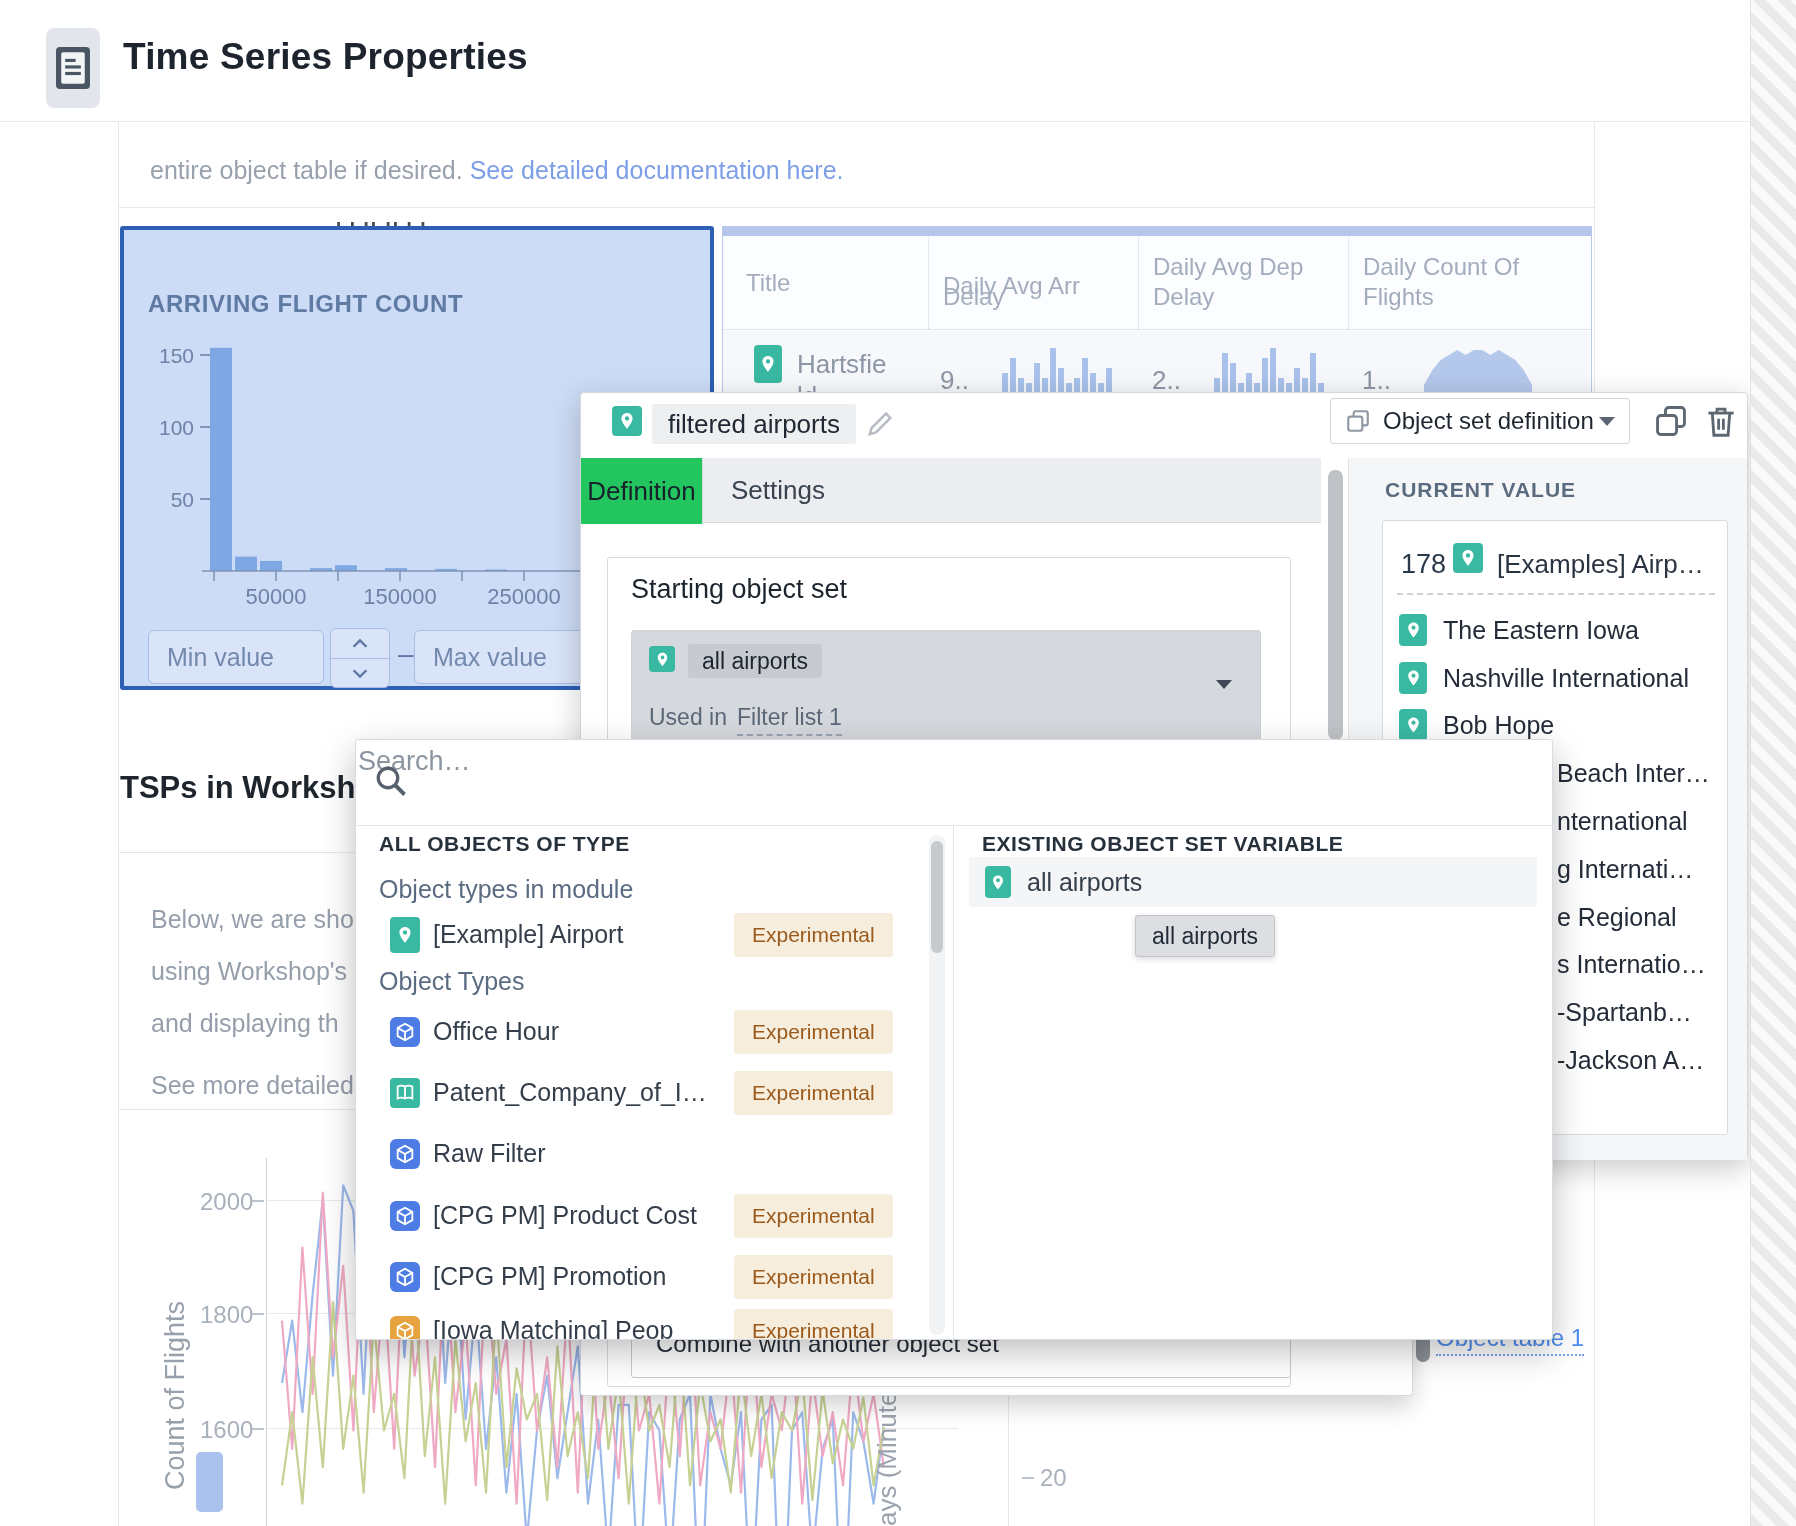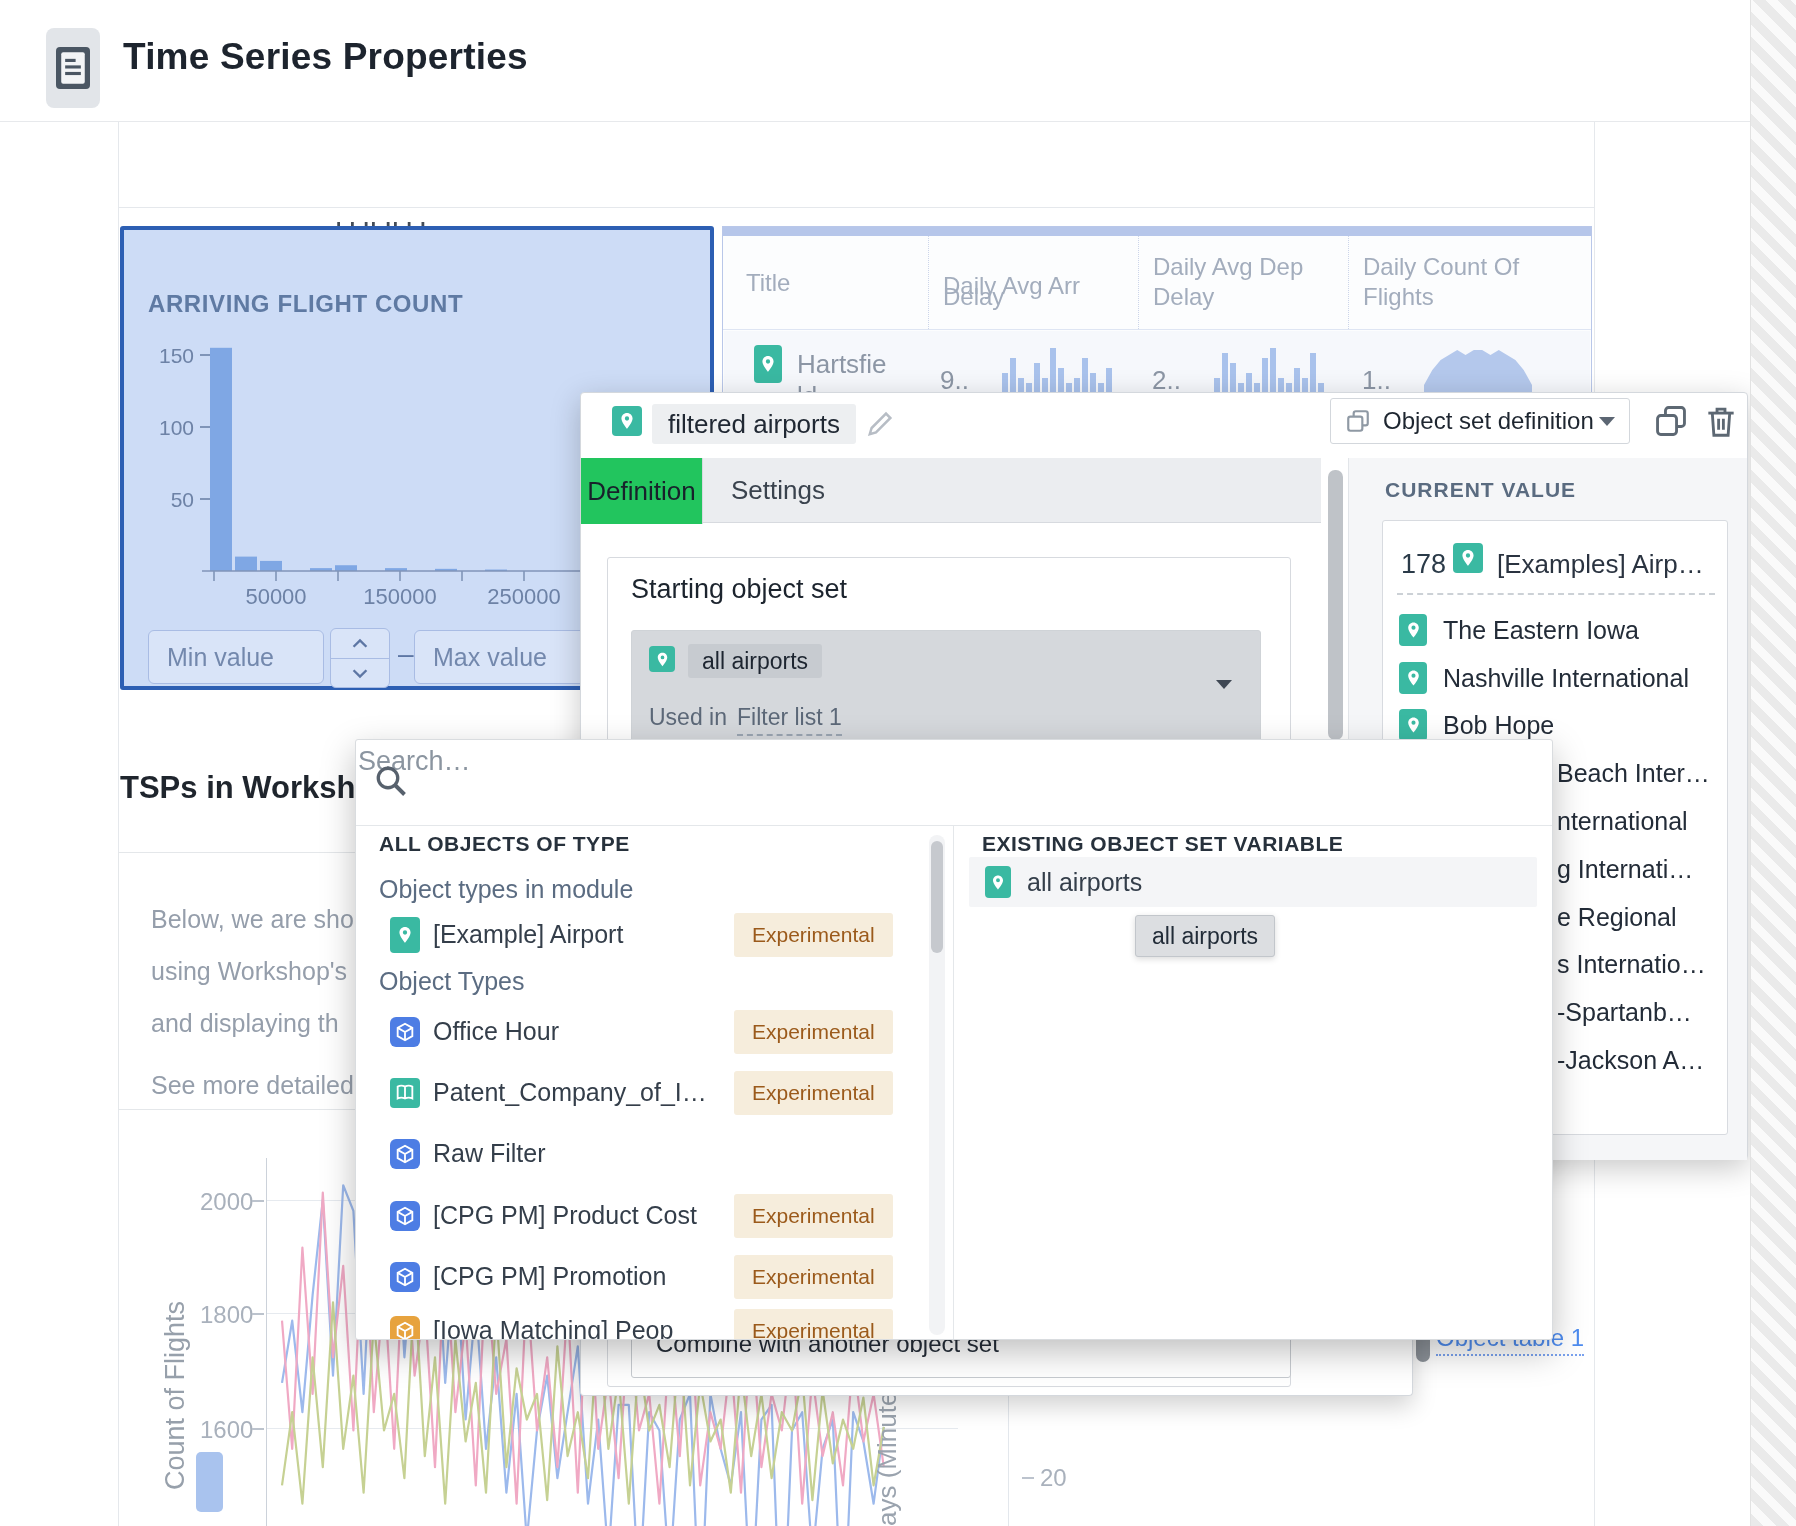--- a/index.html
+++ b/index.html
@@ -127,20 +127,24 @@
 </style>
 </head>
 <body>
 
 <div id="stage">
 
   <div class="abs vline" style="left:118px;top:122px;height:1404px;"></div>
   <div class="abs vline" style="left:1594px;top:122px;height:1404px;"></div>
   <div class="abs hline" style="left:118px;top:207px;width:1476px;"></div>
 
+  <div class="abs intro nowrap">
+    <span>entire object table if desired.</span>
+    <a href="#">See detailed documentation here.</a>
+  </div>
   <div class="abs clipped-frag">
     <span>I'I'II  II'I'I</span>
   </div>
 
   <div class="abs blue-panel"></div>
   <div class="abs panel-title nowrap">ARRIVING FLIGHT COUNT</div>
   <svg id="filter-hist" class="abs" style="left:146px;top:336px;z-index:4;" width="560" height="276">
       <text x="48" y="27" text-anchor="end" font-size="21" fill="#6d82a6" font-family="Liberation Sans, sans-serif">150</text>
       <line x1="54" y1="19" x2="66" y2="19" stroke="#8095b8" stroke-width="2"></line>
       <text x="48" y="99" text-anchor="end" font-size="21" fill="#6d82a6" font-family="Liberation Sans, sans-serif">100</text>

